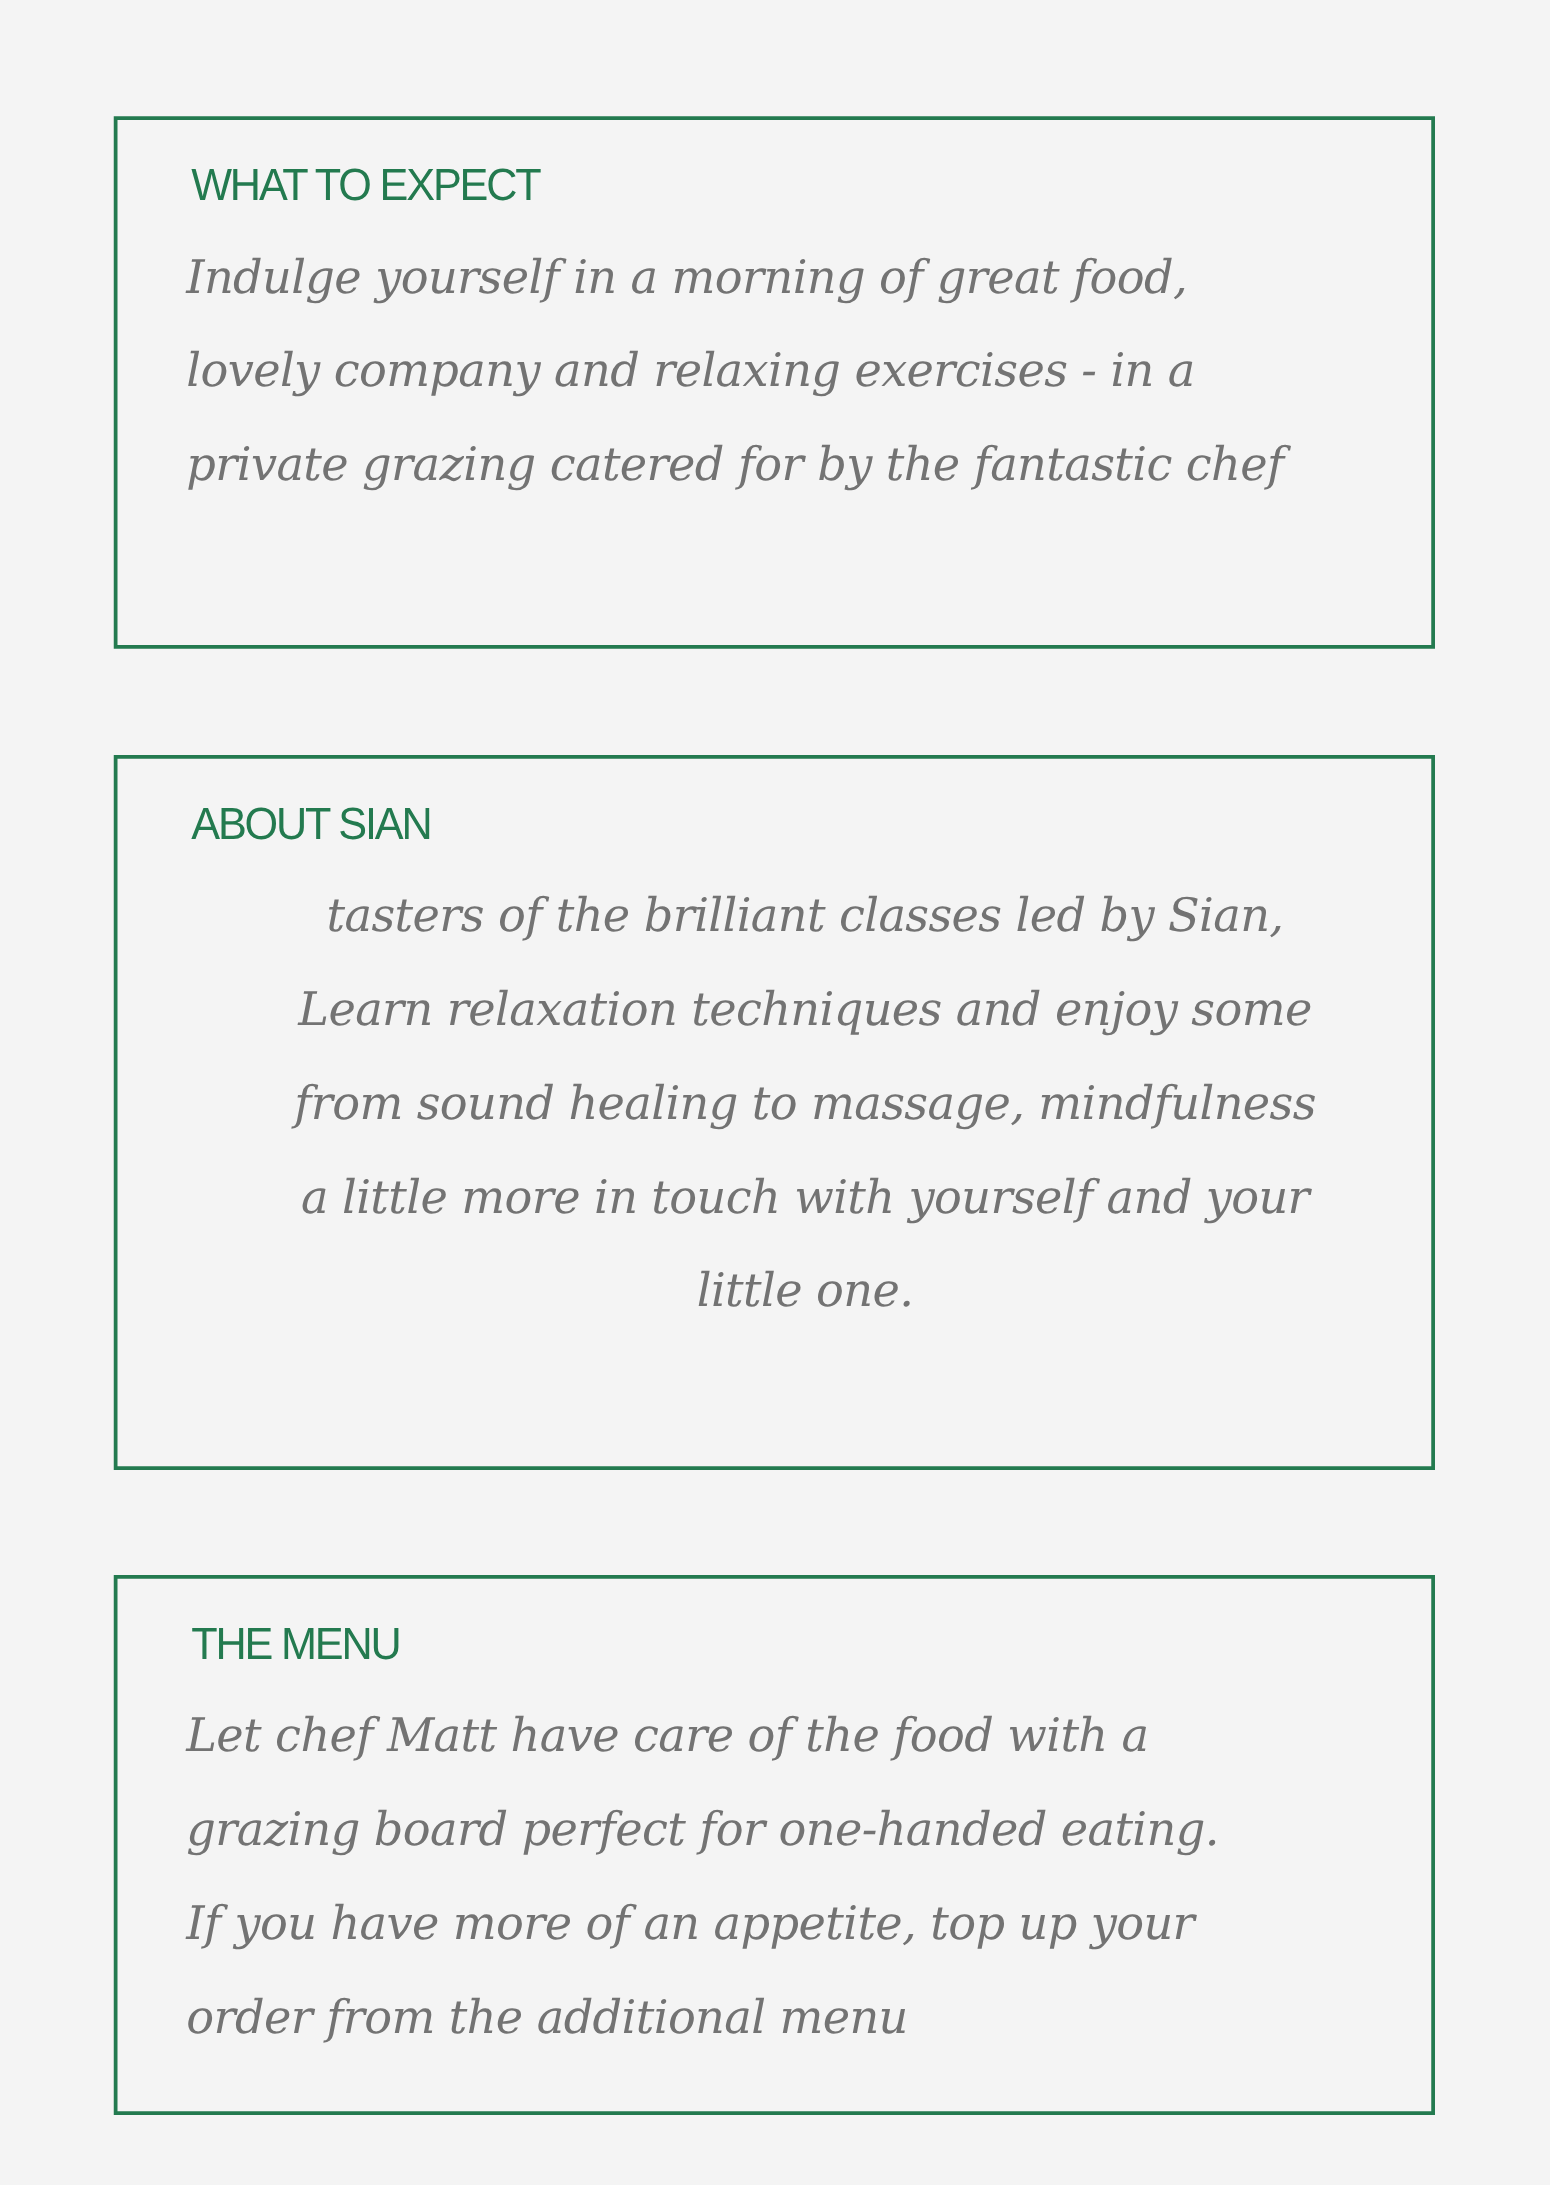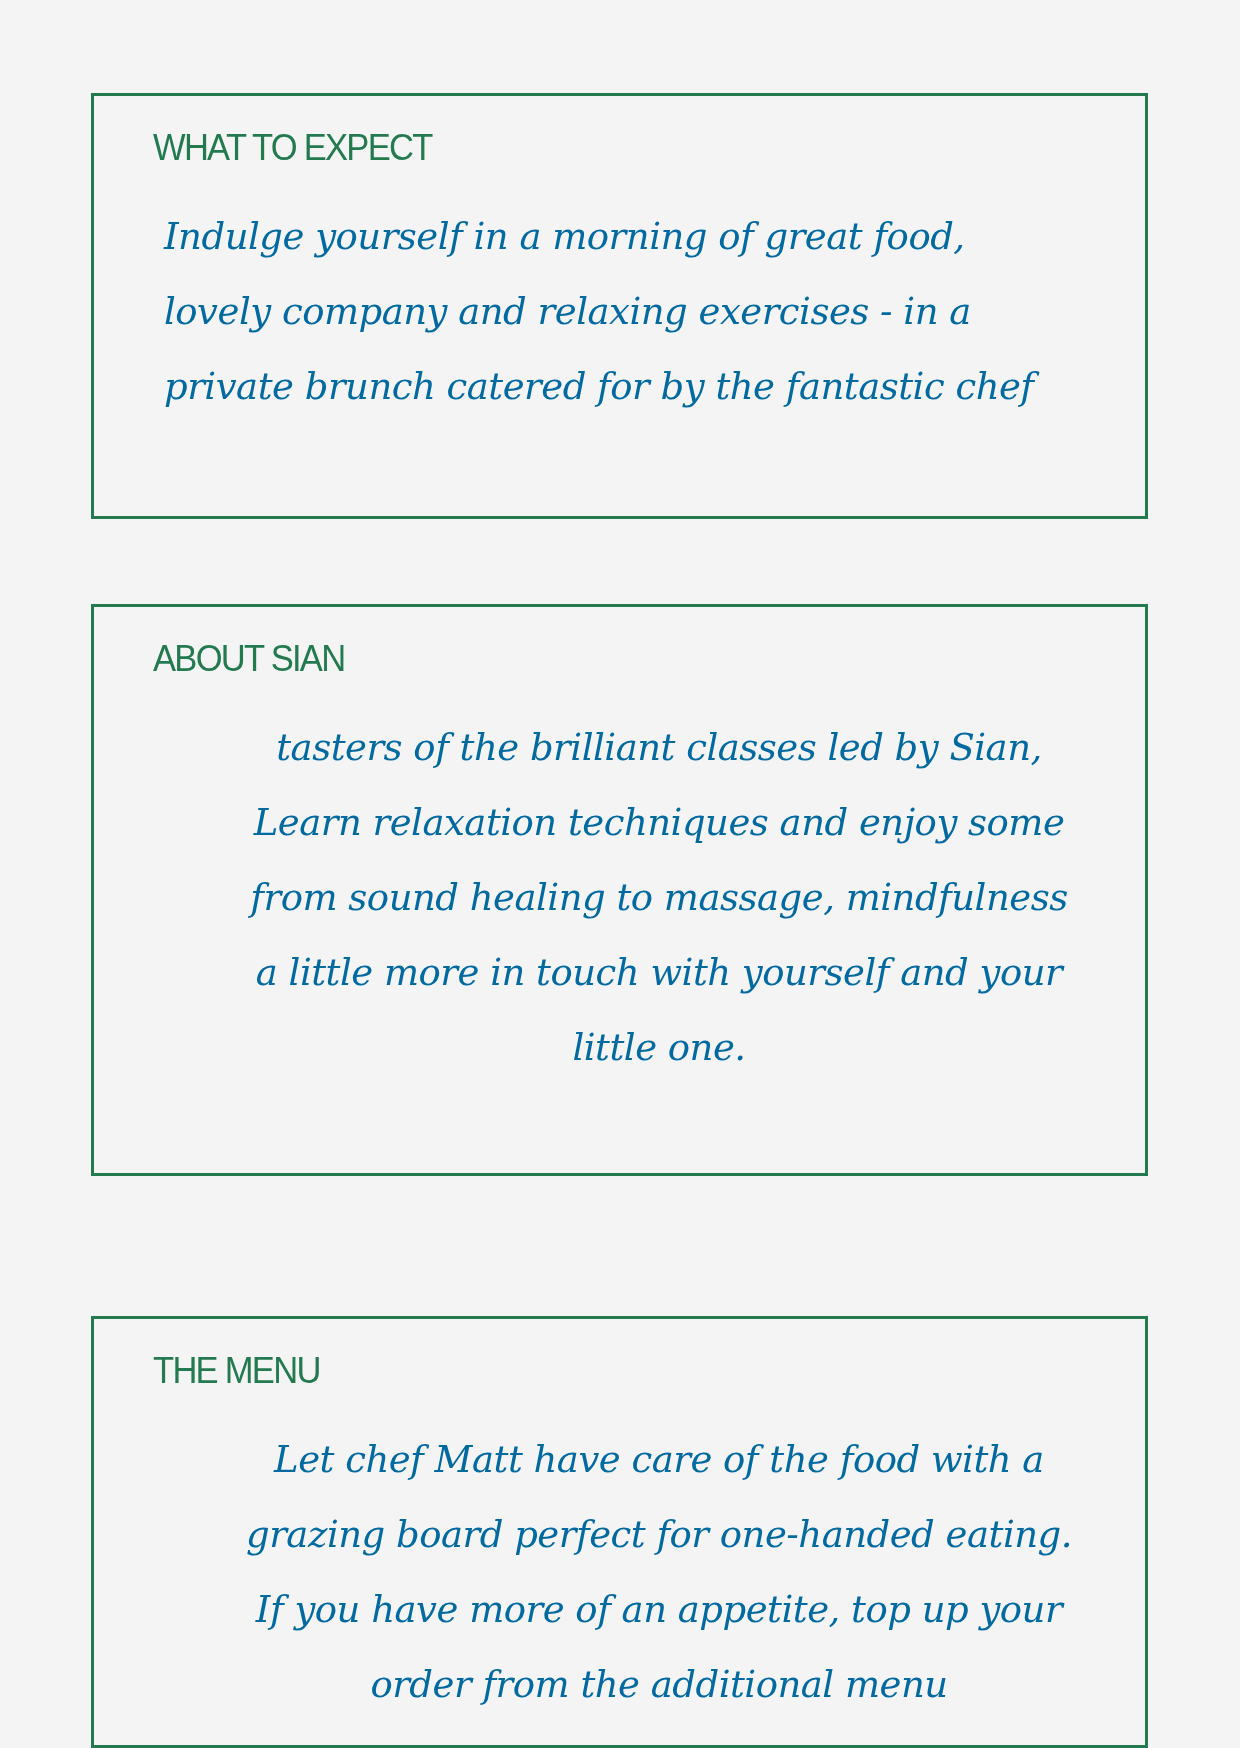--- a/index.html
+++ b/index.html
@@ -13,61 +13,61 @@
     .card {
       position: absolute;
       left: 91px;
       width: 1051px;
       border: 3px solid #237a4f;
       box-sizing: content-box;
       text-decoration: underline;
     }
     .card-1 { top: 93px;  height: 420px; }
     .card-2 { top: 604px; height: 566px; text-align: center; }
-    .card-3 { top: 1316px; height: 426px; text-align: center; }
+    .card-3 { top: 1260px; height: 426px; }
     .heading {
       position: absolute;
       left: 59px;
       top: 30px;
       margin: 0;
       color: #237a4f;
       font-family: "Liberation Sans", sans-serif;
       font-weight: 400;
       font-size: 36px;
       letter-spacing: -1.8px;
       line-height: 44px;
       transform: scaleX(0.96);
       transform-origin: left center;
       white-space: nowrap;
     }
     .body-text {
       position: absolute;
       left: 55px;
       top: 88px;
       width: 990px;
-      margin: 15px;
-      color: #0369a1;
+      margin: 0;
+      color: #737373;
       font-family: "DejaVu Serif", serif;
       font-style: italic;
       font-weight: 400;
       font-size: 37px;
       line-height: 75px;
       letter-spacing: -0.5px;
     }
     .line { display: block; white-space: nowrap; }
   </style>
 </head>
 <body>
 
 <section class="card card-1">
   <h2 class="heading">WHAT TO EXPECT</h2>
   <p class="body-text">
     <span class="line">Indulge yourself in a morning of great food,</span>
     <span class="line">lovely company and relaxing exercises - in a</span>
-    <span class="line">private brunch catered for by the fantastic chef</span>
+    <span class="line">private grazing catered for by the fantastic chef</span>
   </p>
 </section>
 
 <section class="card card-2">
   <h2 class="heading">ABOUT SIAN</h2>
   <p class="body-text">
     <span class="line">tasters of the brilliant classes led by Sian,</span>
     <span class="line">Learn relaxation techniques and enjoy some</span>
     <span class="line">from sound healing to massage, mindfulness</span>
     <span class="line">a little more in touch with yourself and your</span>

